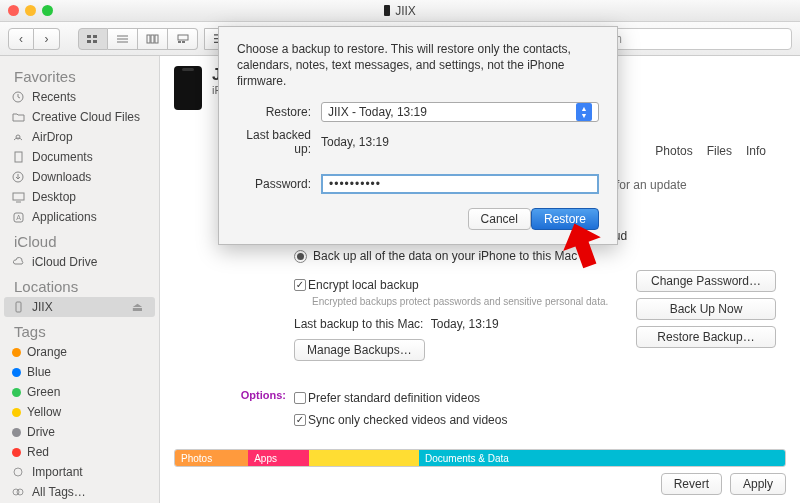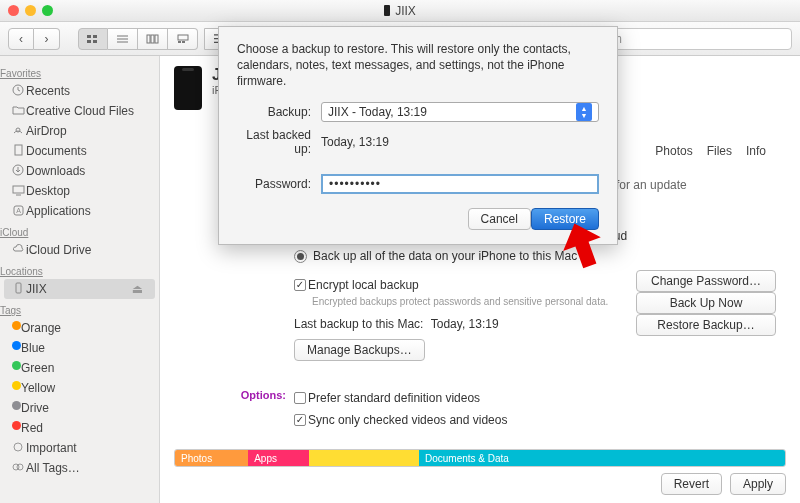--- a/index.html
+++ b/index.html
@@ -22,22 +22,22 @@
   .seg .tbtn{width:30px; border-radius:0; border-left:none;}
   .seg .tbtn:first-child{border-left:1px solid #bfbfbf; border-radius:4px 0 0 4px;}
   .seg .tbtn:last-child{border-radius:0 4px 4px 0;}
   .seg .tbtn.active{background:#dcdcdc;}
   .spacer{flex:1;}
   .search { width:230px; height:22px; border:1px solid #c8c8c8; border-radius:4px; background:#fff; display:flex; align-items:center; padding:0 6px; gap:4px; color:#999;}
   .search svg{width:11px;height:11px;}
   
   .main { display:flex; height:447px;}
   .sidebar { width:160px; background:#f1f0ef; border-right:1px solid #d6d6d6; padding:6px 0; overflow:hidden;}
-  .sb-head { font-size:10px; color:#888; padding:6px 0 2px; font-weight:500;text-decoration:underline;}
-  .sb-item { display:flex; padding:3px 12px; color:#444; font-size:12px;}
+  .sb-head { font-size:15px; color:#888; padding:6px 14px 2px; font-weight:500;}
+  .sb-item { display:flex; align-items:center; gap:6px; padding:3px 12px; color:#444; font-size:12px;}
   .sb-item.sel { background:#d8d8d8; border-radius:3px; margin:0 4px; padding-left:8px;}
   .sb-item .ic{width:14px;height:12px;display:flex;align-items:center;justify-content:center;color:#7a7a7a;}
   .sb-item .eject{margin-left:auto;color:#999;}
   .dot{width:9px;height:9px;border-radius:50%;}
   .content { flex:1; background:#fff; overflow:auto; padding:10px 14px 14px; position:relative;}
   .hdr{display:flex; gap:10px; align-items:flex-start; margin-bottom:6px;}
   .phone-ic{width:28px;height:44px;background:#111;border-radius:4px;position:relative;}
   .phone-ic:before{content:"";position:absolute;top:2px;left:8px;width:12px;height:3px;background:#333;border-radius:2px;}
   .hdr h2{font-size:16px;font-weight:600;}
   .hdr .sub{font-size:11px;color:#666;}
@@ -48,21 +48,21 @@
   .radio{display:flex;align-items:center;gap:6px;line-height:20px;}
   .rd{width:13px;height:13px;border:1px solid #888;border-radius:50%;display:inline-flex;align-items:center;justify-content:center;}
   .rd.on:after{content:"";width:7px;height:7px;background:#555;border-radius:50%;}
   .cb{width:12px;height:12px;border:1px solid #888;border-radius:2px;display:inline-flex;align-items:center;justify-content:center;background:#fff;}
   .cb.on{background:#fff;}
   .cb.on:after{content:"✓";font-size:10px;color:#333;line-height:1;}
   .row{display:flex;align-items:center;gap:2px;line-height:22px;}
   .small{font-size:10px;color:#999;}
   .btn{height:22px;padding:0 12px;border:1px solid #bbb;border-radius:4px;background:linear-gradient(#fff,#f3f3f3);font-size:12px;color:#333;display:inline-flex;align-items:center;justify-content:center;}
   .btn.wide{width:140px;}
-  .right-btns{position:absolute; right:0px; width:150px; display:flex; flex-direction:column; gap:0;}
+  .right-btns{position:absolute; right:0px; width:150px; display:flex; flex-direction:column; gap:6px;}
   
   .usage{height:18px;border:1px solid #ccc;border-radius:3px;overflow:hidden;display:flex;margin-top:18px;font-size:10px;color:#fff;}
   .usage .seg1{background:#ff9a3d;width:12%;padding-left:6px;display:flex;align-items:center;}
   .usage .seg2{background:#ff2d6b;width:10%;display:flex;align-items:center;padding-left:6px;}
   .usage .seg3{background:#ffdd33;width:18%;}
   .usage .seg4{background:#00bcd4;flex:1;display:flex;align-items:center;padding-left:6px;}
   .footer-btns{display:flex;justify-content:flex-end;gap:8px;margin-top:6px;}
   .modal{position:absolute;left:218px;top:26px;width:400px;background:#f4f4f4;border:1px solid #bbb;box-shadow:0 6px 20px rgba(0,0,0,.25);padding:14px 18px 14px;z-index:10;font-size:12px;}
   .modal p{color:#333;line-height:1.35;margin-bottom:12px;}
   .mrow{display:flex;align-items:center;margin:6px 0;}
@@ -357,21 +357,21 @@
     <div class="footer-btns">
       <div class="btn">Revert</div>
       <div class="btn">Apply</div>
     </div>
   </div>
 </div>
 
 <div class="modal">
   <p>Choose a backup to restore. This will restore only the contacts, calendars, notes, text messages, and settings, not the iPhone firmware.</p>
   <div class="mrow">
-    <div class="ml">Backup:</div>
+    <div class="ml">Restore:</div>
     <div class="bksel">
       <span>JIIX - Today, 13:19</span>
       <span class="arrows">
           <span>▲</span>
           <span>▼</span>
         </span>
     </div>
   </div>
   <div class="mrow">
     <div class="ml">Last backed up:</div>

